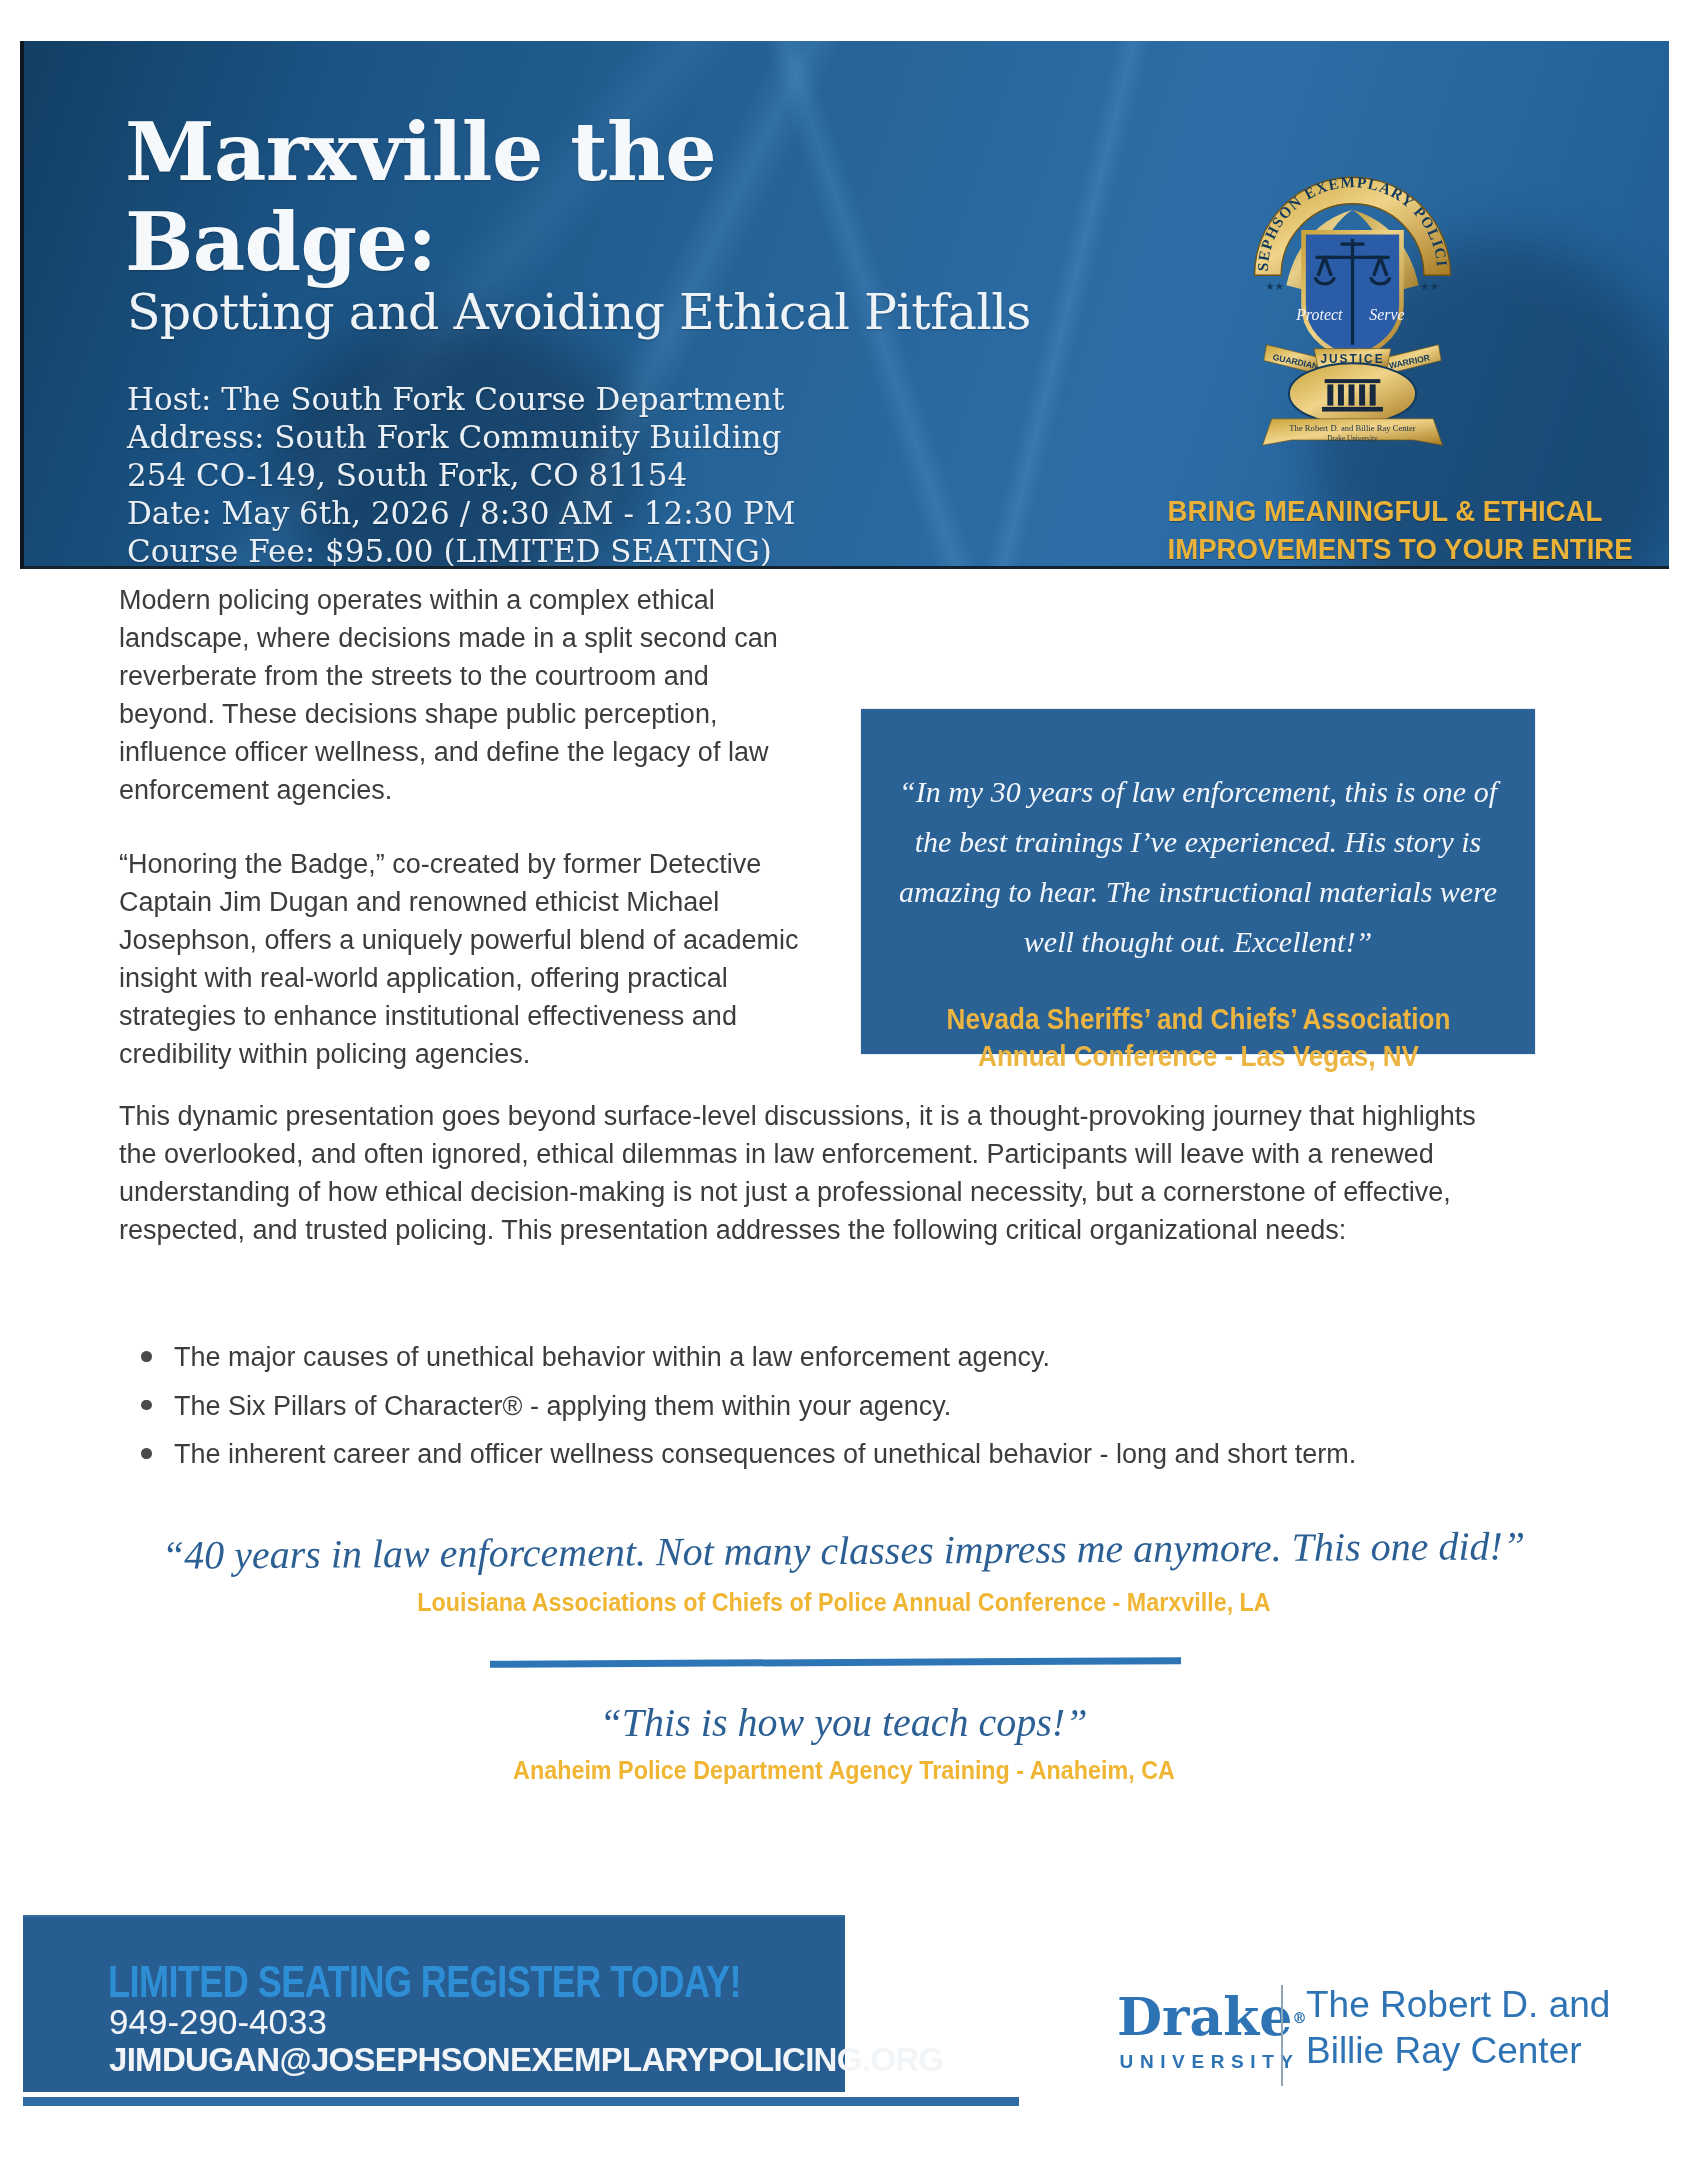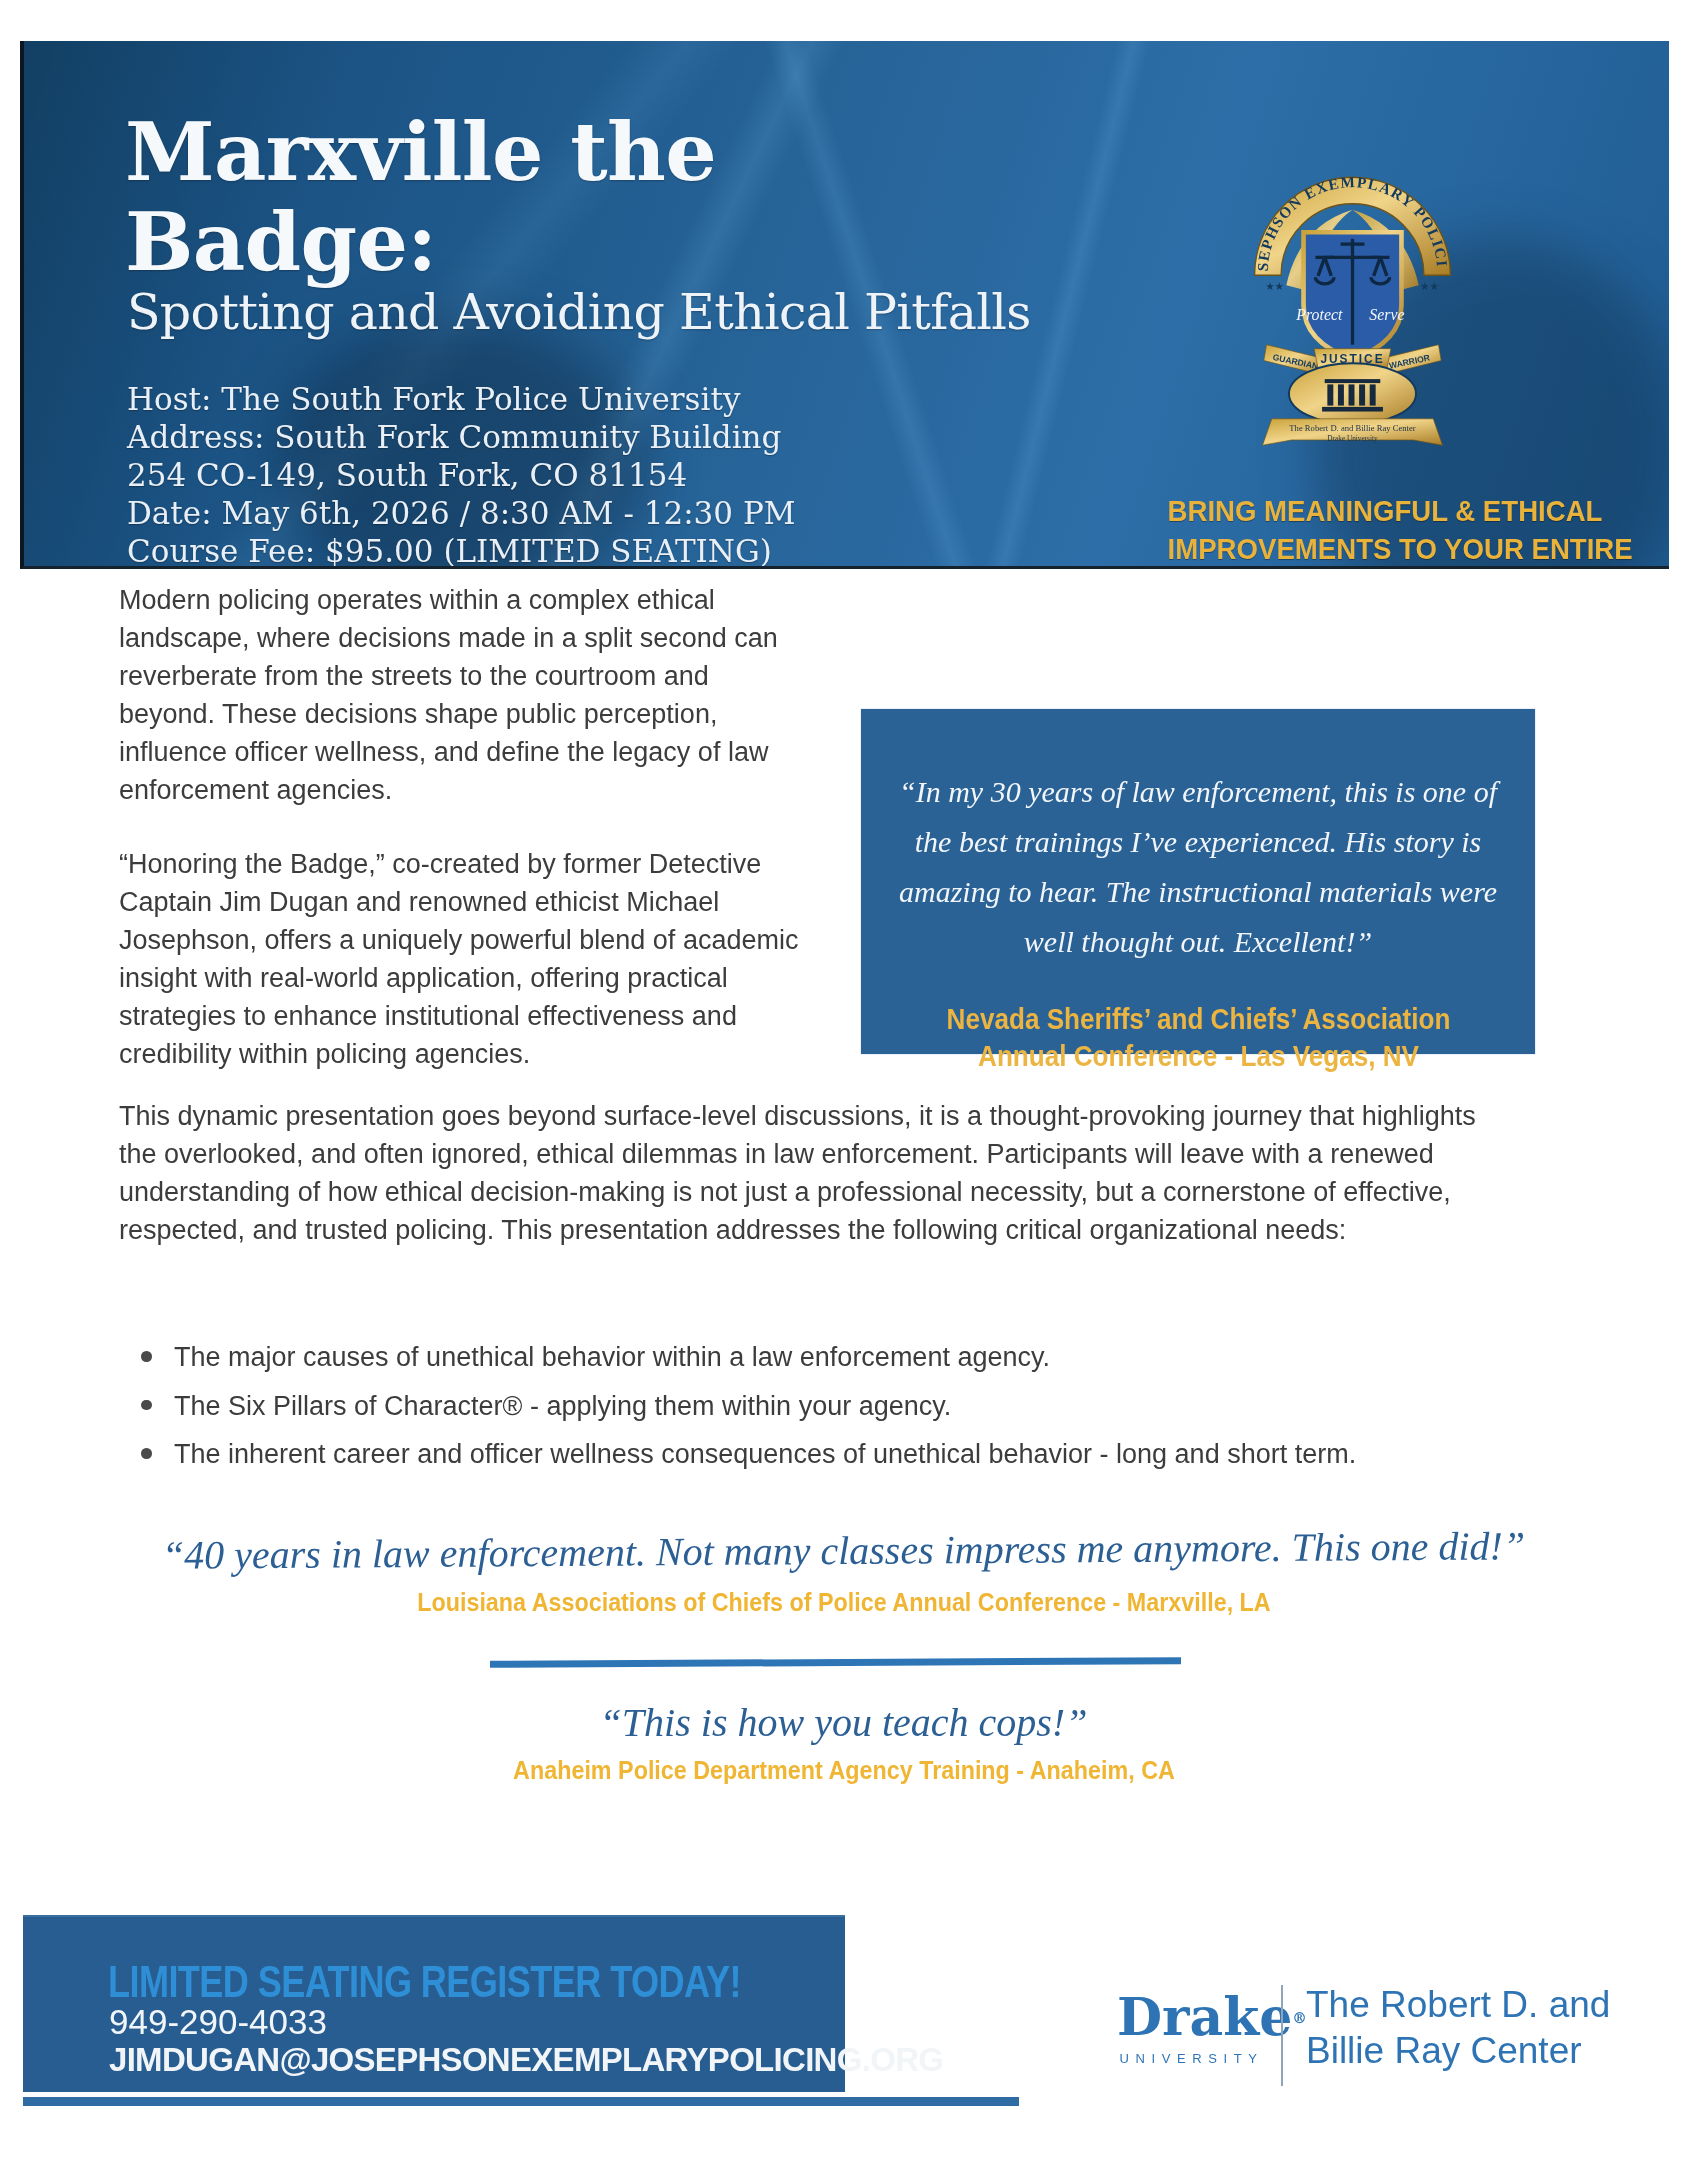--- a/index.html
+++ b/index.html
@@ -113,22 +113,22 @@
   .reg-underline { position:absolute; left:23px; top:2092px; width:822px; height:5.3px; background:#fdfdfd; }
   .reg-stripe { position:absolute; left:23px; top:2097px; width:996px; height:9.3px; background:#2e6ca3; }
   
   .drake { position:absolute; left:1117px; top:1981px; width:509px; height:119px; }
   .drake-word {
     position:absolute; left:0; top:5.3px; color:#2e74b5;
     font-family:"DejaVu Serif","Liberation Serif",serif; font-weight:bold; font-size:52px;
   }
   .drake-reg { font-size:14.6px; vertical-align:12px; }
   .drake-univ {
-    position:absolute; left:2.6px; top:70px; color:#2e74b5; font-weight:normal;
-    font-size:13px; letter-spacing:6.6px;
+    position:absolute; left:2.6px; top:70px; color:#2e74b5; font-weight:bold;
+    font-size:19px; letter-spacing:6.6px;
   }
   .drake-bar { position:absolute; left:164px; top:4px; width:2px; height:101px; background:#8fa6b8; }
   .ray-center {
     position:absolute; left:189px; top:1.3px; color:#2e74b5;
     font-size:37px; line-height:46px; white-space:nowrap;
   }
 </style>
 </head>
 <body>
 
@@ -140,21 +140,21 @@
   <div class="blob b1"></div>
   <div class="blob b2"></div>
 
   <h1 class="title">
     <div>Marxville the</div>
     <div>Badge:</div>
   </h1>
   <div class="subtitle">Spotting and Avoiding Ethical Pitfalls</div>
 
   <div class="details">
-    <div>Host: The South Fork Police University</div>
+    <div>Host: The South Fork Course Department</div>
     <div>Address: South Fork Community Building</div>
     <div> 254 CO-149, South Fork, CO 81154</div>
     <div>Date: May 6th, 2026 / 8:30 AM - 12:30 PM</div>
     <div>Course Fee: $95.00 (LIMITED SEATING)</div>
   </div>
 
   <svg class="crest" viewBox="0 0 340 480">
     <defs>
       <linearGradient id="gold" x1="0" y1="0" x2="1" y2="1">
         <stop offset="0" stop-color="#caa23a"></stop>

